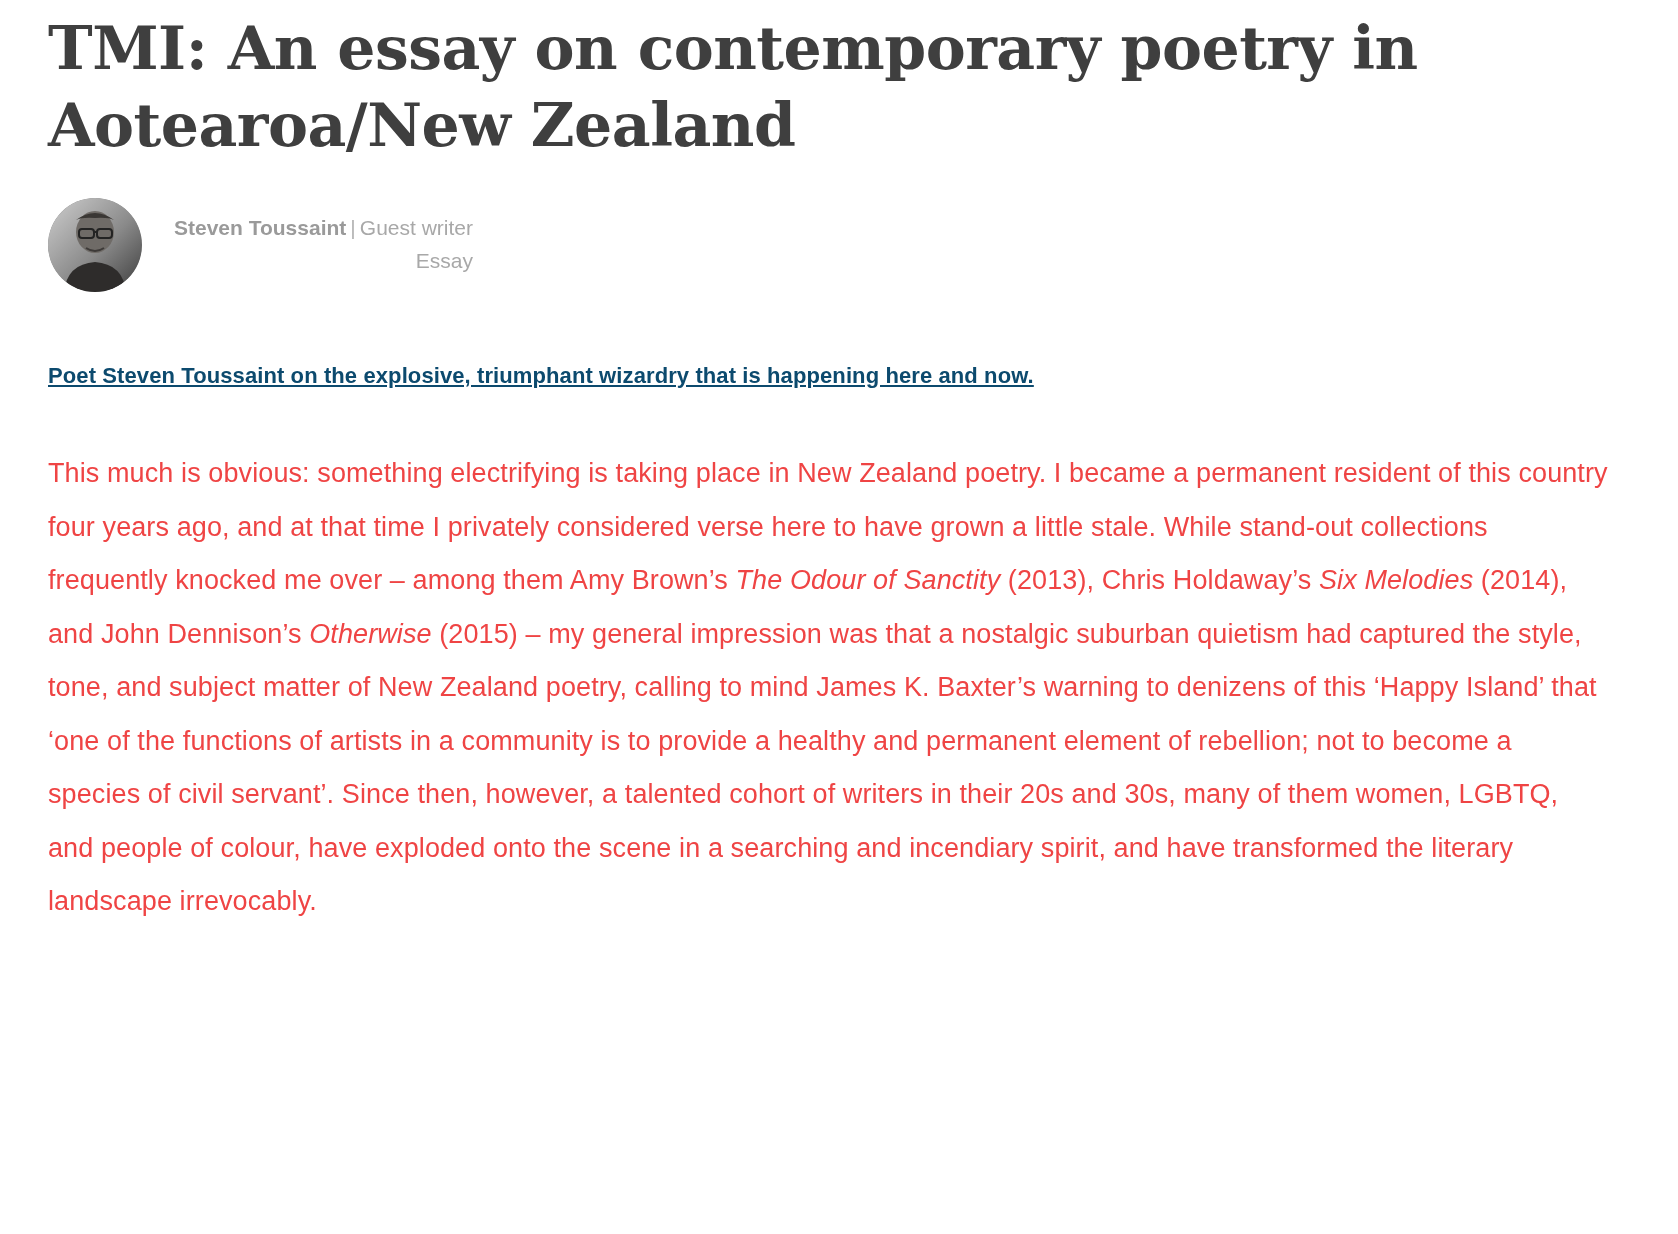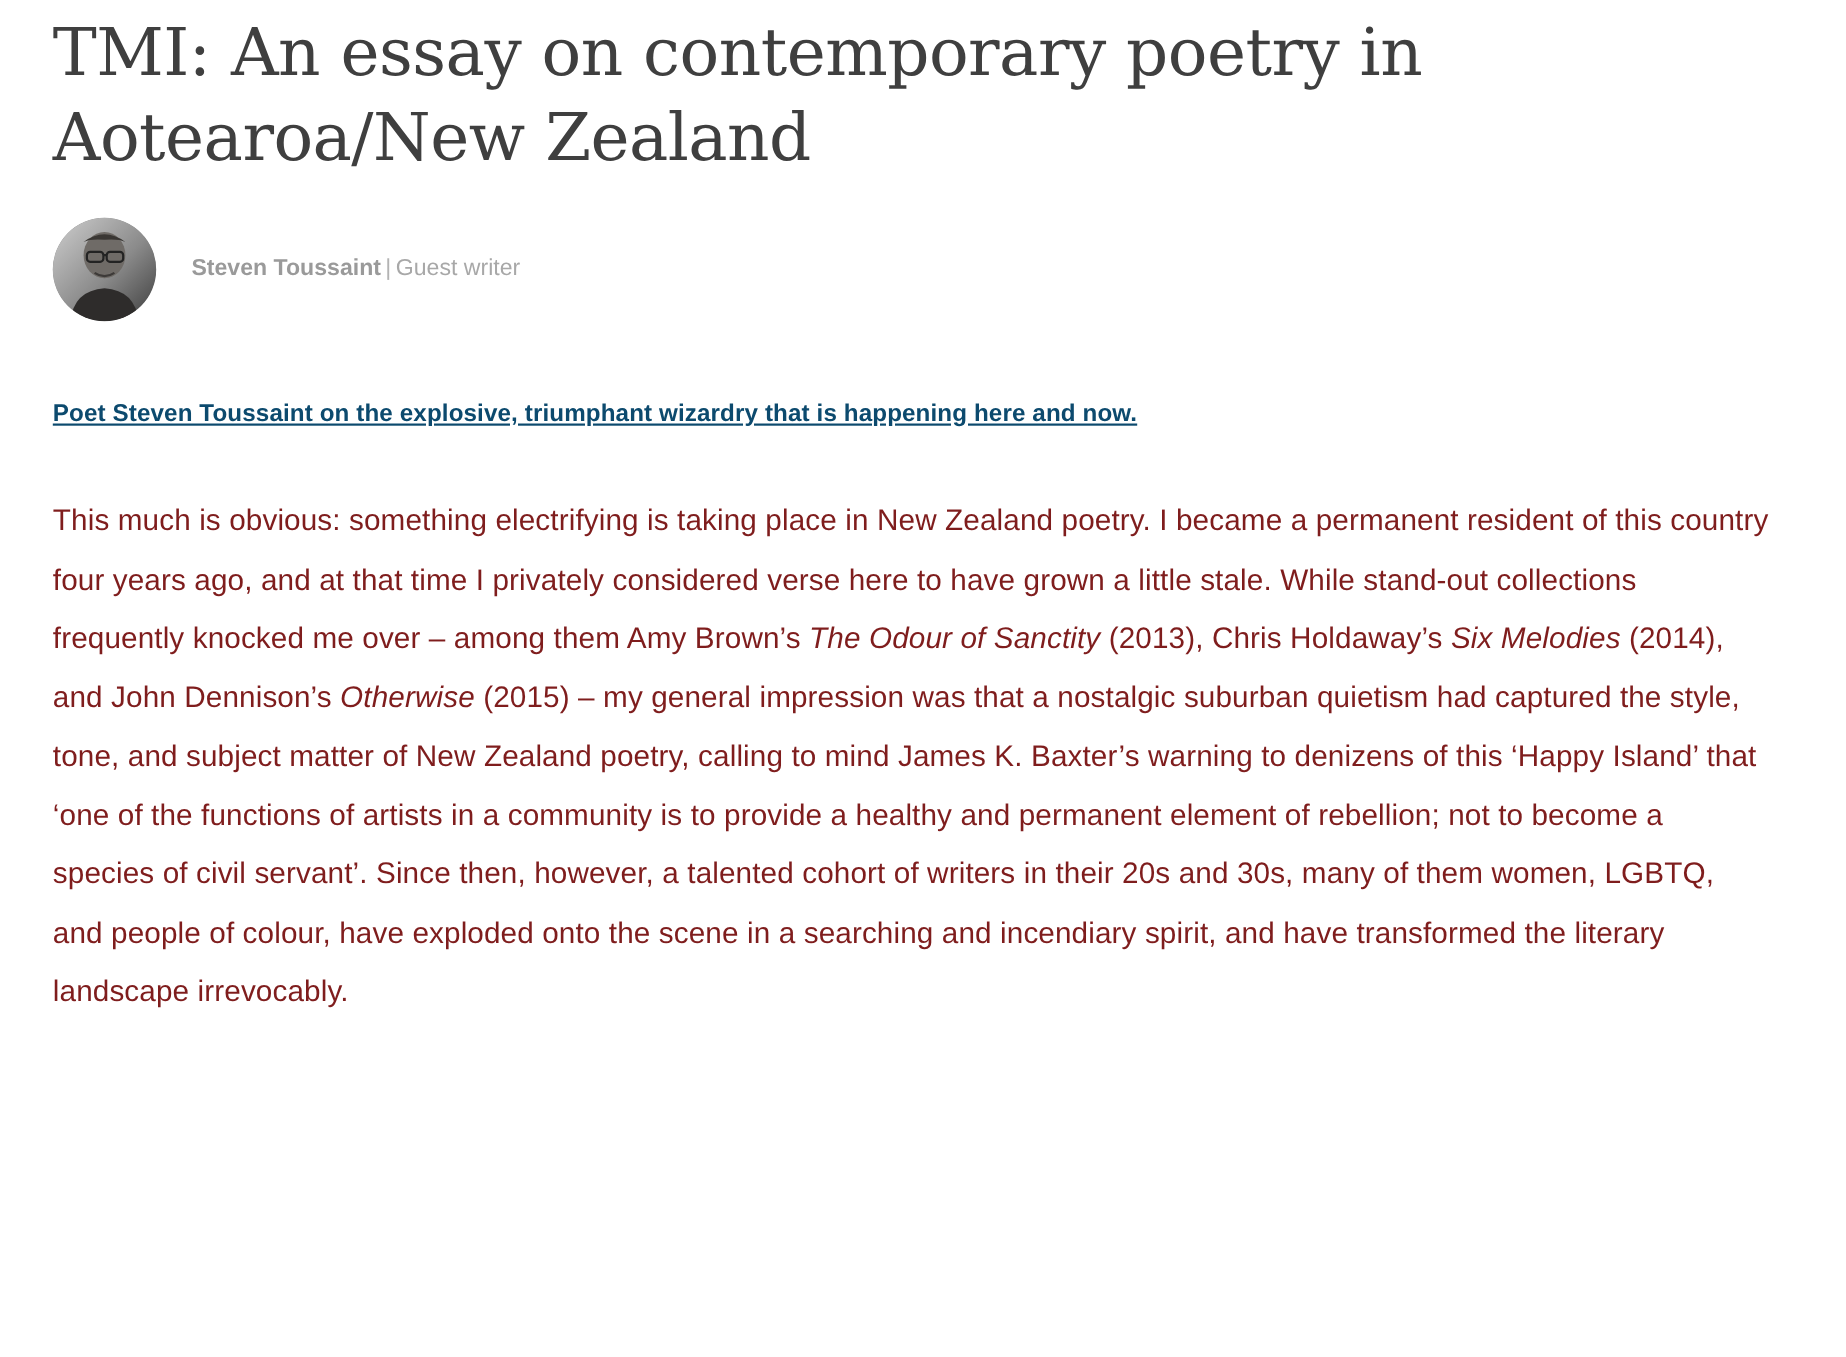--- a/index.html
+++ b/index.html
@@ -15,21 +15,21 @@
     overflow: hidden;
   }
   .page {
     padding: 10px 60px 0 48px;
     box-sizing: border-box;
   }
   .article-title {
     font-family: "DejaVu Serif", serif;
     font-size: 60px;
     line-height: 1.28;
-    font-weight: 400;
+    font-weight: 700;
     color: #3f3f3f;
     letter-spacing: -0.5px;
     margin: 0 0 8px 0;
     max-width: 1520px;
   }
   .byline {
     display: flex;
     align-items: center;
     margin-top: 34px;
     margin-bottom: 10px;
@@ -73,21 +73,21 @@
     font-weight: 700;
     color: #0c4a6e;
     line-height: 1.45;
     margin-top: 68px;
     letter-spacing: 0.1px;
     text-decoration: underline;
   }
   .body-copy {
     font-size: 27px;
     line-height: 1.98;
-    color: #7f1d1d;
+    color: #ef4444;
     margin-top: 56px;
     max-width: 1560px;
     letter-spacing: 0.1px;
   }
   .body-copy em {
     font-style: italic;
   }
 </style>
 </head>
 <body>
@@ -118,20 +118,21 @@
           <rect x="49" y="31" width="15" height="9" rx="3" fill="none" stroke="#232323" stroke-width="2"></rect>
           <line x1="46" y1="34" x2="49" y2="34" stroke="#232323" stroke-width="2"></line>
           <path d="M38 50 q9 6 18 0" stroke="#3d3a38" stroke-width="2" fill="none"></path>
         </g>
       </svg>
     </div>
     <div class="byline-text">
       <div class="byline-line1">
         <span>Steven Toussaint</span><span class="byline-sep">|</span><span class="byline-role">Guest writer</span>
       </div>
+      <div class="byline-line2">Essay</div>
     </div>
   </div>
 
   <p class="standfirst">Poet Steven Toussaint on the explosive, triumphant wizardry that is happening here and now.</p>
 
   <div class="body-copy">
     <p id="para-0"><span>This much is obvious: something electrifying is taking place in New Zealand poetry. I became a permanent resident of this country four years ago, and at that time I privately considered verse here to have grown a little stale. While stand-out collections frequently knocked me over – among them Amy Brown’s </span><em>The Odour of Sanctity</em><span> (2013), Chris Holdaway’s </span><em>Six Melodies</em><span> (2014), and John Dennison’s </span><em>Otherwise</em><span> (2015) – my general impression was that a nostalgic suburban quietism had captured the style, tone, and subject matter of New Zealand poetry, calling to mind James K. Baxter’s warning to denizens of this ‘Happy Island’ that ‘one of the functions of artists in a community is to provide a healthy and permanent element of rebellion; not to become a species of civil servant’. Since then, however, a talented cohort of writers in their 20s and 30s, many of them women, LGBTQ, and people of colour, have exploded onto the scene in a searching and incendiary spirit, and have transformed the literary landscape irrevocably.</span></p>
   </div>
 
 </div>

